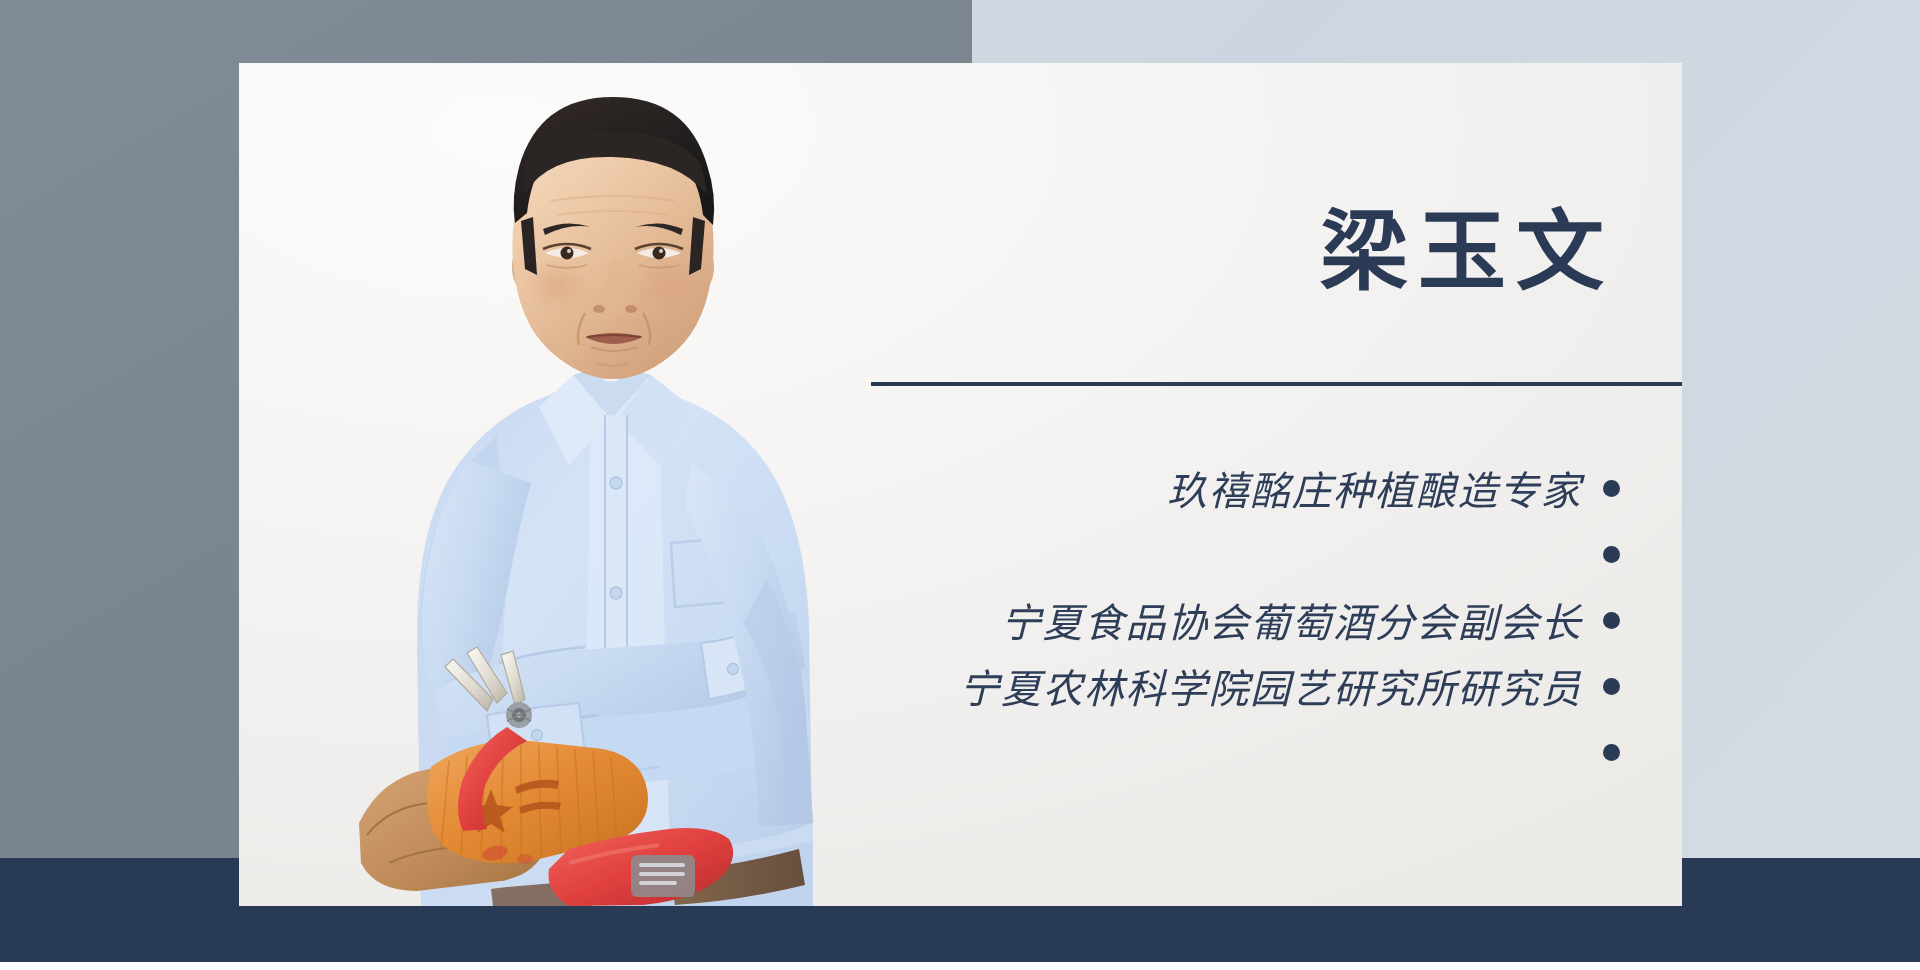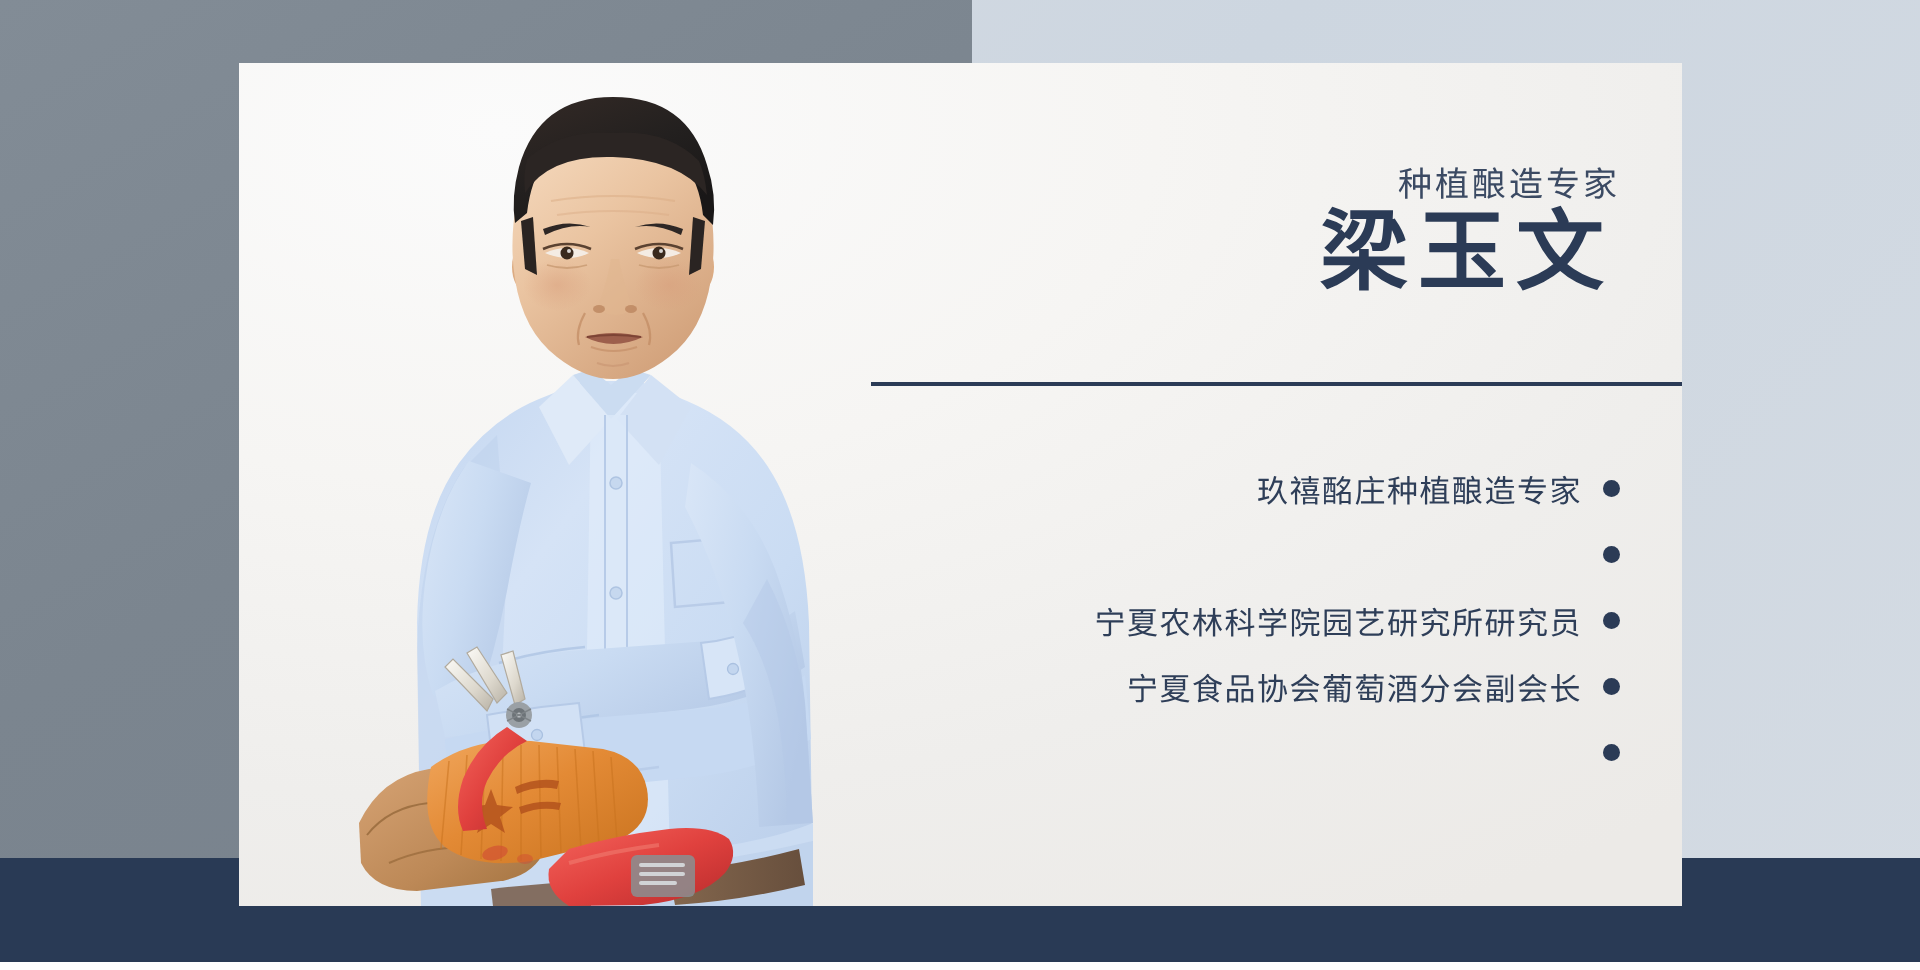--- a/index.html
+++ b/index.html
@@ -150,25 +150,26 @@
     display: flex;
     align-items: center;
     justify-content: flex-end;
     height: 54px;
     margin-bottom: 12px;
   }
   .credential-row:last-child {
     margin-bottom: 0;
   }
   .credential-text {
-    font-size: 31px;
+    font-size: 40px;
     letter-spacing: 1.5px;
     color: #2e3e58;
     white-space: nowrap;
     text-align: center;
+    font-style: italic;
   }
   .credential-bullet {
     flex: 0 0 auto;
     width: 17px;
     height: 17px;
     border-radius: 50%;
     background: #2b3b56;
     margin-left: 21px;
   }
 </style>
@@ -423,44 +424,43 @@
             <rect x="400" y="818" width="38" height="4" rx="2"></rect>
           </g>
           <path d="M330 800 Q372 788 420 782" fill="none" stroke="#f07b70" stroke-width="4" opacity="0.6"></path>
 
         </g>
       </svg>
     </div>
 
     <div id="text-column">
 
-      <div id="role-subtitle">种植酿造专家</div>
 
       <div id="expert-name">梁玉文</div>
 
       <div id="divider-rule"></div>
 
       <div id="credential-list">
 
         <div class="credential-row">
           <span class="credential-text">玖禧酩庄种植酿造专家</span>
           <span class="credential-bullet"></span>
         </div>
 
         <div class="credential-row">
           <span class="credential-bullet"></span>
         </div>
 
         <div class="credential-row">
-          <span class="credential-text">宁夏农林科学院园艺研究所研究员</span>
+          <span class="credential-text">宁夏食品协会葡萄酒分会副会长</span>
           <span class="credential-bullet"></span>
         </div>
 
         <div class="credential-row">
-          <span class="credential-text">宁夏食品协会葡萄酒分会副会长</span>
+          <span class="credential-text">宁夏农林科学院园艺研究所研究员</span>
           <span class="credential-bullet"></span>
         </div>
 
         <div class="credential-row">
           <span class="credential-bullet"></span>
         </div>
 
       </div>
     </div>
   </div>

